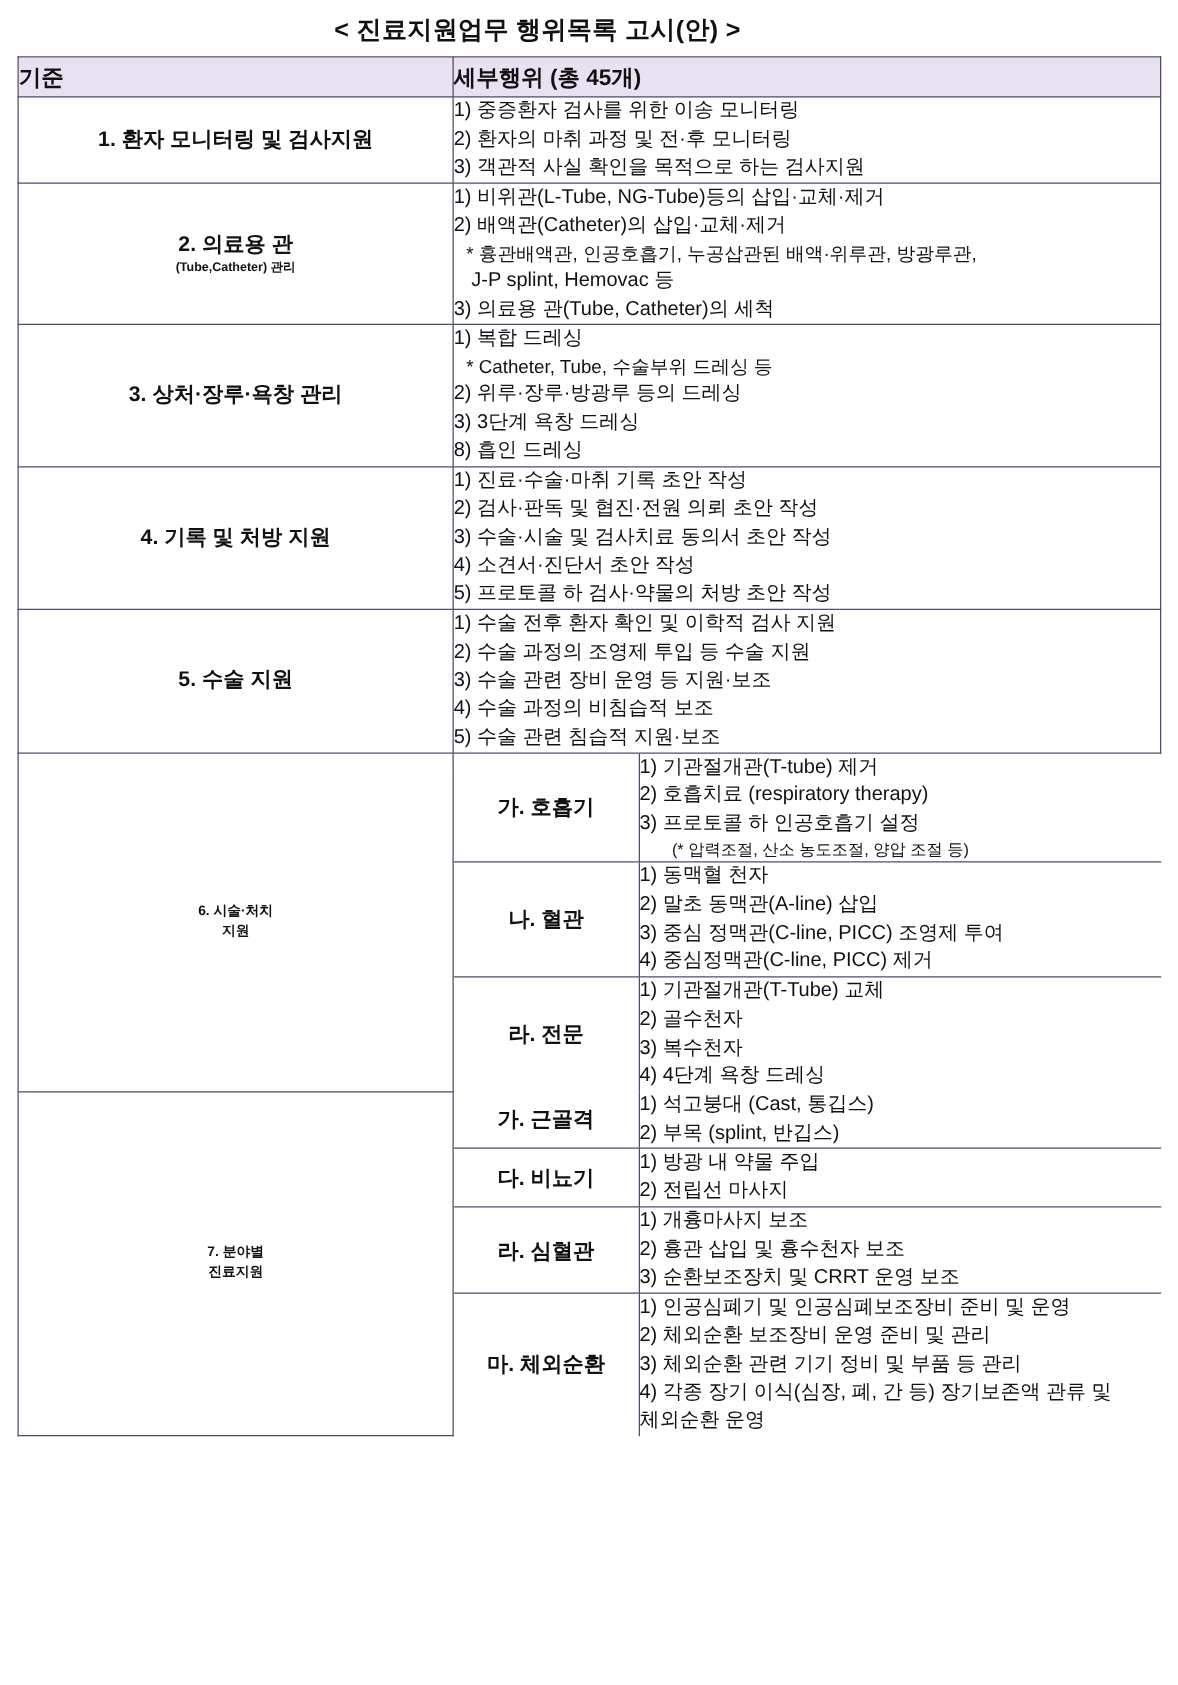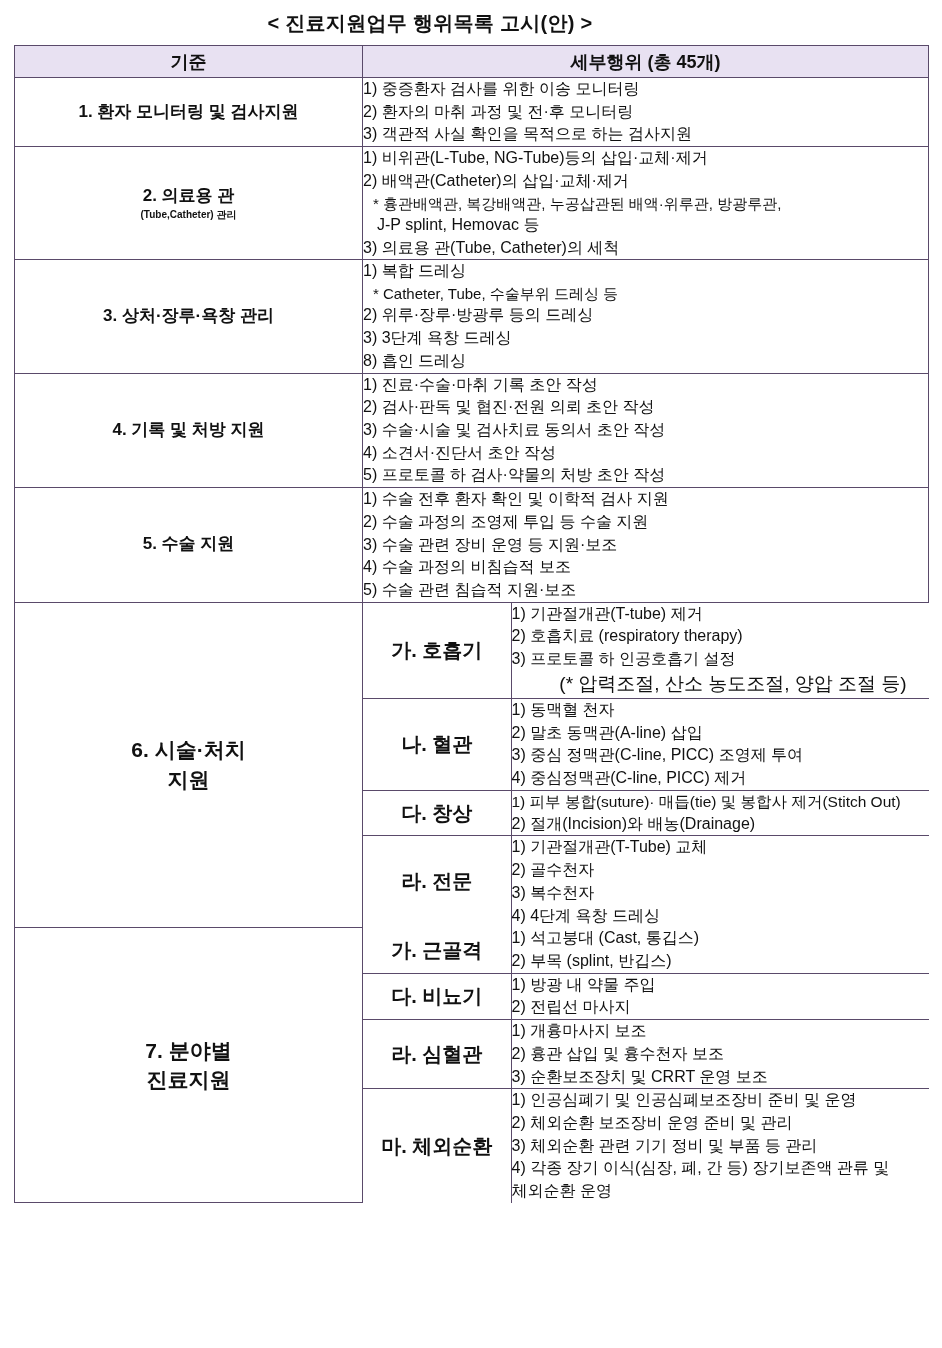--- a/index.html
+++ b/index.html
@@ -32,71 +32,70 @@
   }
   table.main td, table.main th {
     border: 1.5px solid #5a4a6a;
     vertical-align: middle;
     padding: 0;
   }
   thead th {
     background: #e8e1f2;
     font-size: 18px;
     font-weight: bold;
-    text-align: center;
+    text-align: left;
     height: 32px;
     padding: 3px 0;
   }
   .col-std { width: 348px; }
   .col-sub { width: 566px; }
 
   td.std-cell {
     font-size: 17px;
     font-weight: bold;
     text-align: center;
     padding: 6px 8px;
     line-height: 1.35;
   }
   td.std-cell .sub-small {
     display: block;
     font-size: 10px;
     font-weight: bold;
     line-height: 1.3;
   }
   td.group-cell {
-    font-size: 21px;
+    font-size: 11px;
     font-weight: bold;
     text-align: center;
     padding: 6px 4px;
     line-height: 1.4;
   }
   td.subgroup-cell {
-    font-size: 20px;
+    font-size: 17px;
     font-weight: bold;
     text-align: center;
     padding: 6px 4px;
     width: 148px;
   }
   td.detail-cell {
     font-size: 16px;
     padding: 6px 6px 7px 10px;
     line-height: 1.42;
     text-align: left;
   }
   td.detail-cell .line {
     white-space: nowrap;
   }
   td.detail-cell .note {
     padding-left: 10px;
     font-size: 15px;
   }
   td.detail-cell .note2 {
     padding-left: 26px;
-    font-size: 19px;
-    text-align: center;
+    font-size: 13px;
   }
   td.detail-cell .cont {
     padding-left: 14px;
   }
   .inner-table {
     width: 100%;
     border-collapse: collapse;
     table-layout: fixed;
   }
   .inner-table td {
@@ -139,21 +138,21 @@
       </tr>
 
       <tr>
         <td class="std-cell">
           <span>2. 의료용 관</span>
           <span class="sub-small">(Tube,Catheter) 관리</span>
         </td>
         <td class="detail-cell">
           <div class="line">1) 비위관(L-Tube, NG-Tube)등의 삽입·교체·제거</div>
           <div class="line">2) 배액관(Catheter)의 삽입·교체·제거</div>
-          <div class="line note">* 흉관배액관, 복강배액관, 누공삽관된 배액·위루관, 방광루관,</div>
+          <div class="line note">* 흉관배액관, 인공호흡기, 누공삽관된 배액·위루관, 방광루관,</div>
           <div class="line cont">J-P splint, Hemovac 등</div>
           <div class="line">3) 의료용 관(Tube, Catheter)의 세척</div>
         </td>
       </tr>
 
       <tr>
         <td class="std-cell">3. 상처·장루·욕창 관리</td>
         <td class="detail-cell">
           <div class="line">1) 복합 드레싱</div>
           <div class="line note">* Catheter, Tube, 수술부위 드레싱 등</div>
@@ -209,27 +208,20 @@
             <tr>
               <td class="subgroup-cell">나. 혈관</td>
               <td class="detail-cell">
                 <div class="line">1) 동맥혈 천자</div>
                 <div class="line">2) 말초 동맥관(A-line) 삽입</div>
                 <div class="line">3) 중심 정맥관(C-line, PICC) 조영제 투여</div>
                 <div class="line">4) 중심정맥관(C-line, PICC) 제거</div>
               </td>
             </tr>
             <tr>
-              <td class="subgroup-cell">다. 창상</td>
-              <td class="detail-cell">
-                <div class="line" style="font-size:15.5px">1) 피부 봉합(suture)· 매듭(tie) 및 봉합사 제거(Stitch Out)</div>
-                <div class="line">2) 절개(Incision)와 배농(Drainage)</div>
-              </td>
-            </tr>
-            <tr>
               <td class="subgroup-cell">라. 전문</td>
               <td class="detail-cell">
                 <div class="line">1) 기관절개관(T-Tube) 교체</div>
                 <div class="line">2) 골수천자</div>
                 <div class="line">3) 복수천자</div>
                 <div class="line">4) 4단계 욕창 드레싱</div>
               </td>
             </tr>
           </tbody>
             </table>

